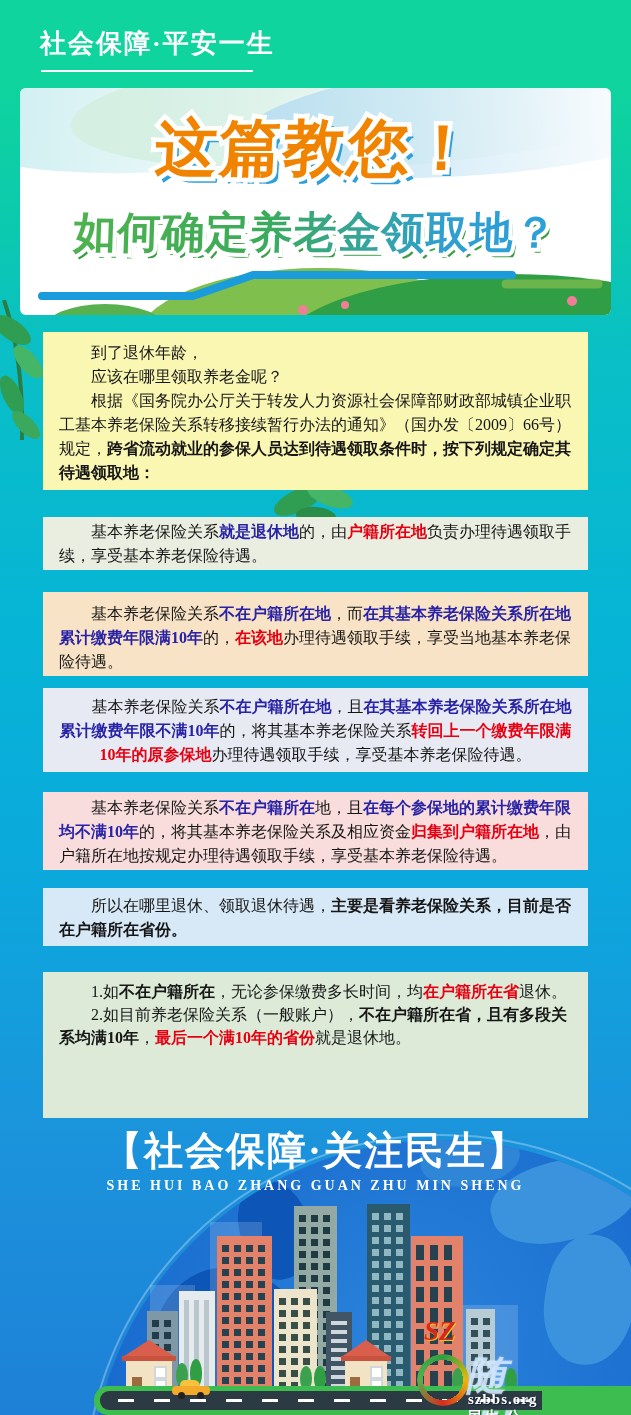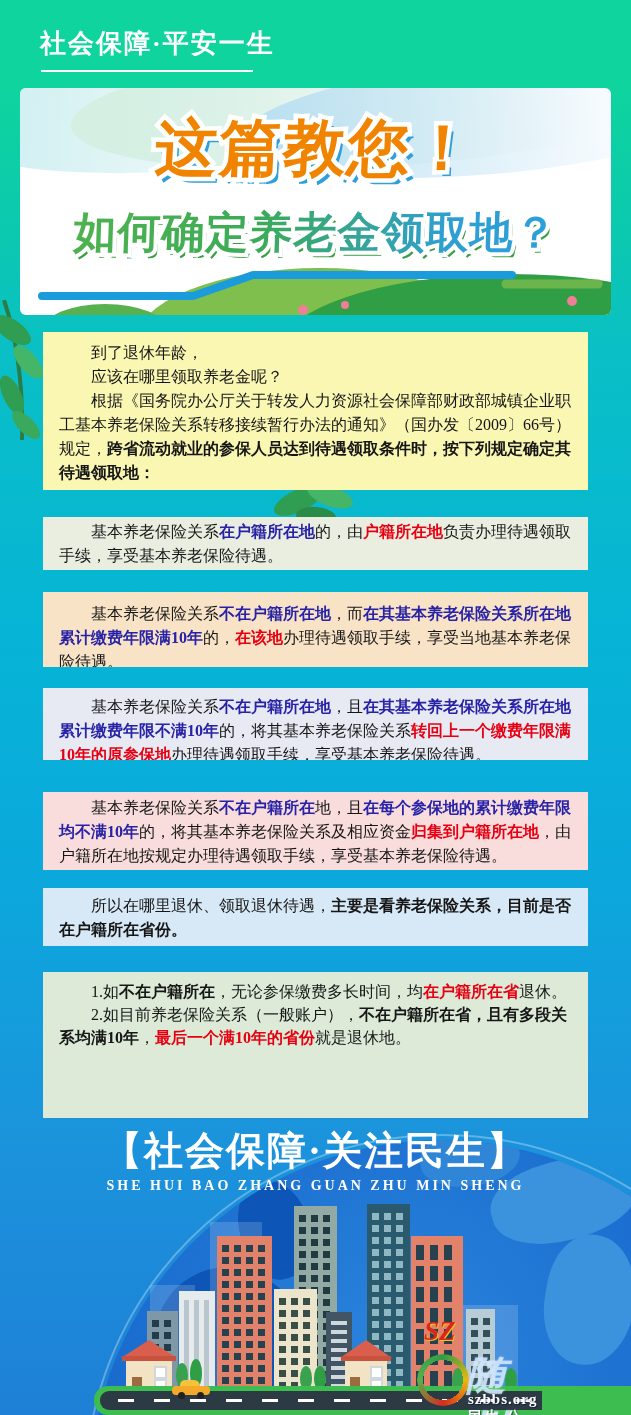--- a/index.html
+++ b/index.html
@@ -50,22 +50,22 @@
   .leaf-mid{position:absolute;left:268px;top:466px;z-index:1;}
   
   .box{position:absolute;left:43px;width:545px;box-sizing:border-box;
     padding:10px 16px 0 16px;font-size:16px;line-height:24px;color:#161616;z-index:2;overflow:hidden;}
   .box p{margin:0;text-indent:2em;}
   .b{font-weight:700;}
   .bl{color:#2823a6;font-weight:700;}
   .rd{color:#e60012;font-weight:700;}
   .intro{top:332px;height:158px;background:#faf7b3;padding-top:9px;line-height:24px;}
   .r1{top:517px;height:53px;background:#e9eee0;padding-top:3px;}
-  .r2{top:592px;height:75px;background:#f8e3c6;}
-  .r3{top:688px;height:72px;background:#e7eaf3;padding-top:7px;}
+  .r2{top:592px;height:84px;background:#f8e3c6;}
+  .r3{top:688px;height:84px;background:#e7eaf3;padding-top:7px;text-align:center;}
   .r4{top:792px;height:78px;background:#f9dcdc;padding-top:4px;}
   .r5{top:888px;height:58px;background:#d7e9f7;padding-top:6px;}
   .r6{top:972px;height:146px;background:#dcead7;padding-top:8px;line-height:23px;}
   
   .footer-title{position:absolute;left:0;top:1124px;width:100%;text-align:center;
     color:#fff;font-size:39px;font-weight:900;letter-spacing:2px;z-index:2;}
   .footer-pinyin{position:absolute;left:0;top:1178px;width:100%;text-align:center;
     color:#fff;font-size:14px;font-weight:700;letter-spacing:3px;z-index:2;}
   
   .city{position:absolute;left:0;top:0;width:631px;height:1415px;z-index:3;pointer-events:none;}
@@ -168,21 +168,21 @@
     <ellipse cx="48" cy="50" rx="20" ry="9" fill="#2a8c49" transform="rotate(5 48 50)"></ellipse>
   </svg>
 
   <div class="box intro">
     <p><span>到了退休年龄，</span></p>
     <p><span>应该在哪里领取养老金呢？</span></p>
     <p><span>根据《国务院办公厅关于转发人力资源社会保障部财政部城镇企业职工基本养老保险关系转移接续暂行办法的通知》（国办发〔2009〕66号）规定，</span><span class="b">跨省流动就业的参保人员达到待遇领取条件时，按下列规定确定其待遇领取地：</span></p>
   </div>
 
   <div class="box r1">
-    <p><span>基本养老保险关系</span><span class="bl">在户籍所在地</span><span>的，由</span><span class="rd">户籍所在地</span><span>负责办理待遇领取手续，享受基本养老保险待遇。</span></p>
+    <p><span>基本养老保险关系</span><span class="bl">就是退休地</span><span>的，由</span><span class="rd">户籍所在地</span><span>负责办理待遇领取手续，享受基本养老保险待遇。</span></p>
   </div>
   <div class="box r2">
     <p><span>基本养老保险关系</span><span class="bl">不在户籍所在地</span><span>，而</span><span class="bl">在其基本养老保险关系所在地累计缴费年限满10年</span><span>的，</span><span class="rd">在该地</span><span>办理待遇领取手续，享受当地基本养老保险待遇。</span></p>
   </div>
   <div class="box r3">
     <p><span>基本养老保险关系</span><span class="bl">不在户籍所在地</span><span>，且</span><span class="bl">在其基本养老保险关系所在地累计缴费年限不满10年</span><span>的，将其基本养老保险关系</span><span class="rd">转回上一个缴费年限满10年的原参保地</span><span>办理待遇领取手续，享受基本养老保险待遇。</span></p>
   </div>
   <div class="box r4">
     <p><span>基本养老保险关系</span><span class="bl">不在户籍所在</span><span>地，且</span><span class="bl">在每个参保地的累计缴费年限均不满10年</span><span>的，将其基本养老保险关系及相应资金</span><span class="rd">归集到户籍所在地</span><span>，由户籍所在地按规定办理待遇领取手续，享受基本养老保险待遇。</span></p>
   </div>

